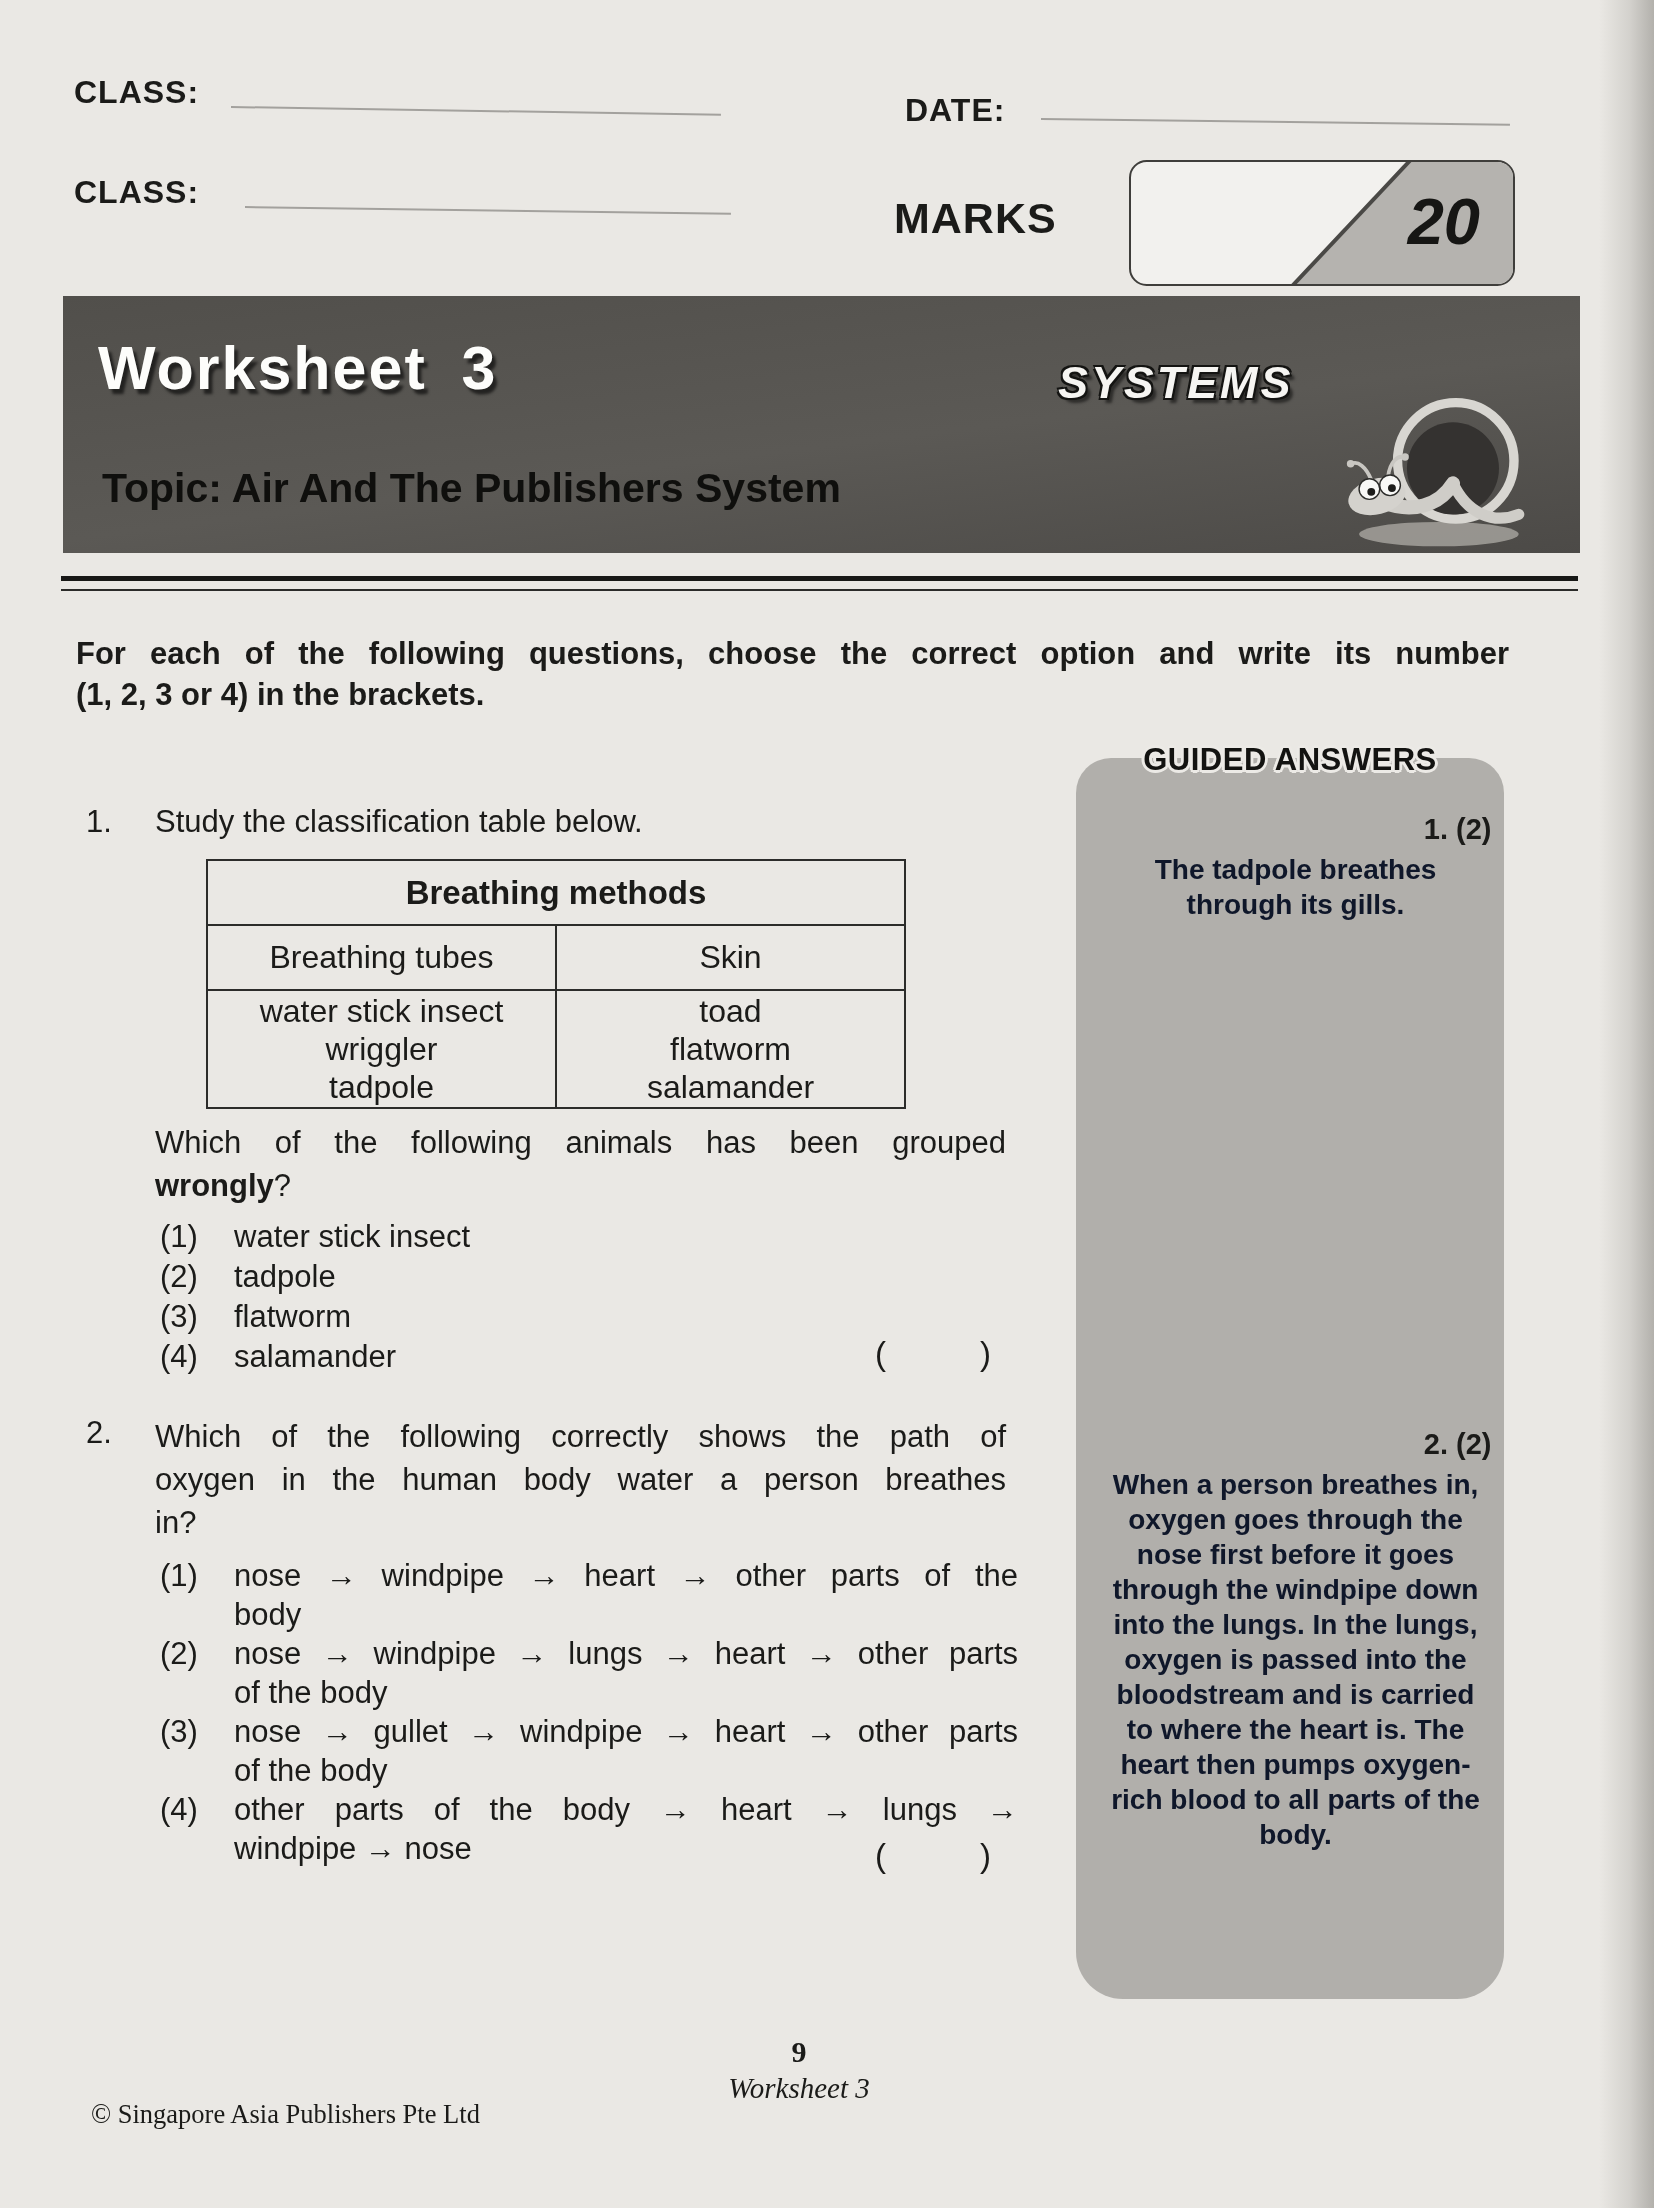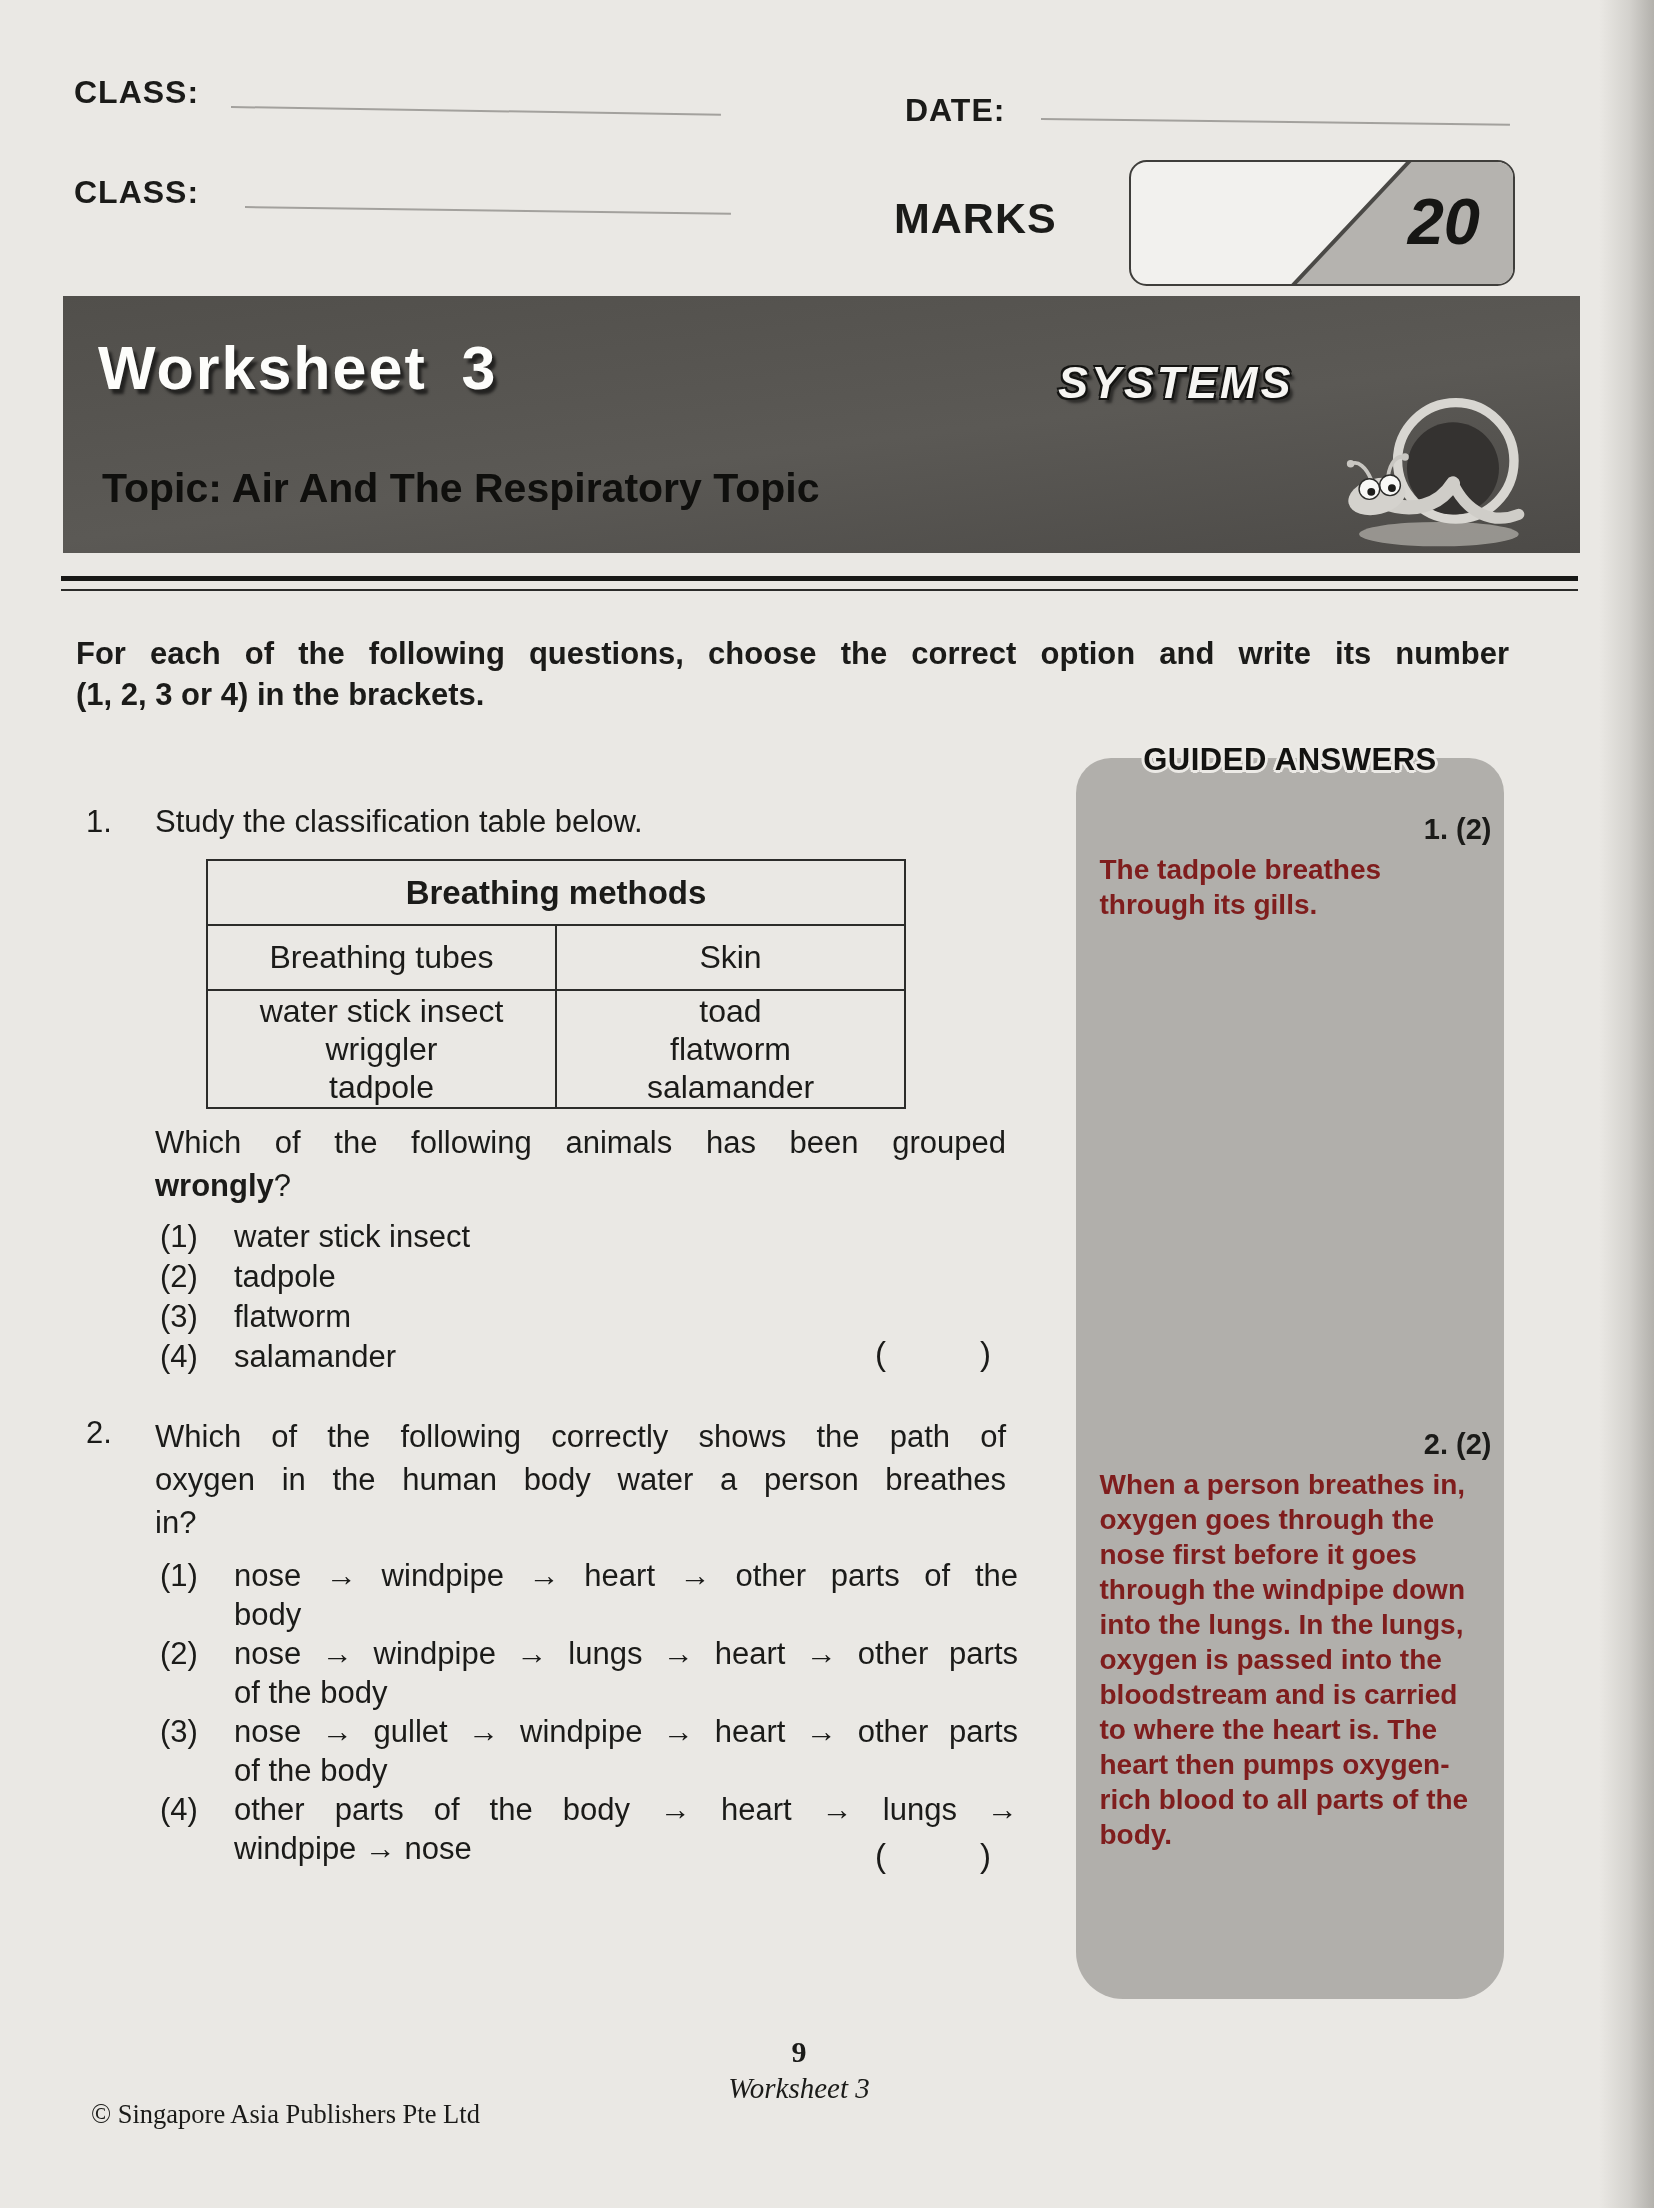--- a/index.html
+++ b/index.html
@@ -74,21 +74,21 @@
   .panel{position:absolute;left:1076px;top:758px;width:428px;height:1241px;
     background:#b1afab;border-radius:35px 35px 47px 47px;}
   .panel-title{position:absolute;left:0;right:0;top:-15.7px;text-align:center;
     font-size:31px;font-weight:bold;color:#131311;letter-spacing:0.5px;
     text-shadow:-2.9px 0 0 #eceae6,2.9px 0 0 #eceae6,0 -2.9px 0 #eceae6,0 2.9px 0 #eceae6,
       -2px -2px 0 #eceae6,2px -2px 0 #eceae6,-2px 2px 0 #eceae6,2px 2px 0 #eceae6;}
   .ans{position:absolute;left:23.5px;width:392px;}
   .a1{top:55px;}
   .a2{top:670px;}
   .ans-label{font-size:29px;font-weight:bold;margin-bottom:5.9px;text-align:right;}
-  .ans-text{font-size:28px;font-weight:bold;line-height:35px;color:#7f1d1d;}
+  .ans-text{font-size:28px;font-weight:bold;line-height:35px;color:#0f172a;text-align:center;}
   
   .pageno{position:absolute;left:505px;top:2035px;width:588px;text-align:center;
     font-family:"Liberation Serif","DejaVu Serif",serif;font-size:30px;font-weight:bold;}
   .fws{position:absolute;left:505px;top:2072px;width:588px;text-align:center;
     font-family:"Liberation Serif","DejaVu Serif",serif;font-size:29px;font-style:italic;}
   .copy{position:absolute;left:91px;top:2099px;
     font-family:"Liberation Serif","DejaVu Serif",serif;font-size:26.5px;}
 </style>
 </head>
 <body>
@@ -104,21 +104,21 @@
   <div class="marks-label">MARKS</div>
   <div class="marks-box">
     <div class="marks-diag"></div>
     <div class="marks-diag-line"></div>
     <div class="marks-value">20</div>
   </div>
 
   <div class="banner">
     <div class="banner-title">Worksheet 3</div>
     <div class="banner-series">SYSTEMS</div>
-    <div class="banner-topic">Topic: Air And The Respiratory Topic</div>
+    <div class="banner-topic">Topic: Air And The Publishers System</div>
     <svg class="snail" viewBox="0 0 220 180" aria-hidden="true">
       <ellipse cx="112" cy="162" rx="85" ry="13" fill="#a3a19b" opacity="0.85"></ellipse>
       <circle cx="130" cy="84" r="62" fill="none" stroke="#d8d6d1" stroke-width="10"></circle>
       <circle cx="127" cy="92" r="49" fill="#343230"></circle>
       <path d="M 52 128 C 84 140 112 132 127 108" fill="none" stroke="#cfcdc8" stroke-width="15" stroke-linecap="round"></path>
       <path d="M 127 108 C 142 140 170 152 197 141" fill="none" stroke="#cfcdc8" stroke-width="12" stroke-linecap="round"></path>
       <ellipse cx="46" cy="122" rx="31" ry="19" fill="#d4d2cd" transform="rotate(-14 46 122)"></ellipse>
       <path d="M 40 104 C 34 90 26 84 19 87" fill="none" stroke="#c9c7c2" stroke-width="4" stroke-linecap="round"></path>
       <circle cx="18" cy="87" r="4" fill="#c9c7c2"></circle>
       <path d="M 58 100 C 60 85 68 78 75 80" fill="none" stroke="#c9c7c2" stroke-width="4" stroke-linecap="round"></path>

